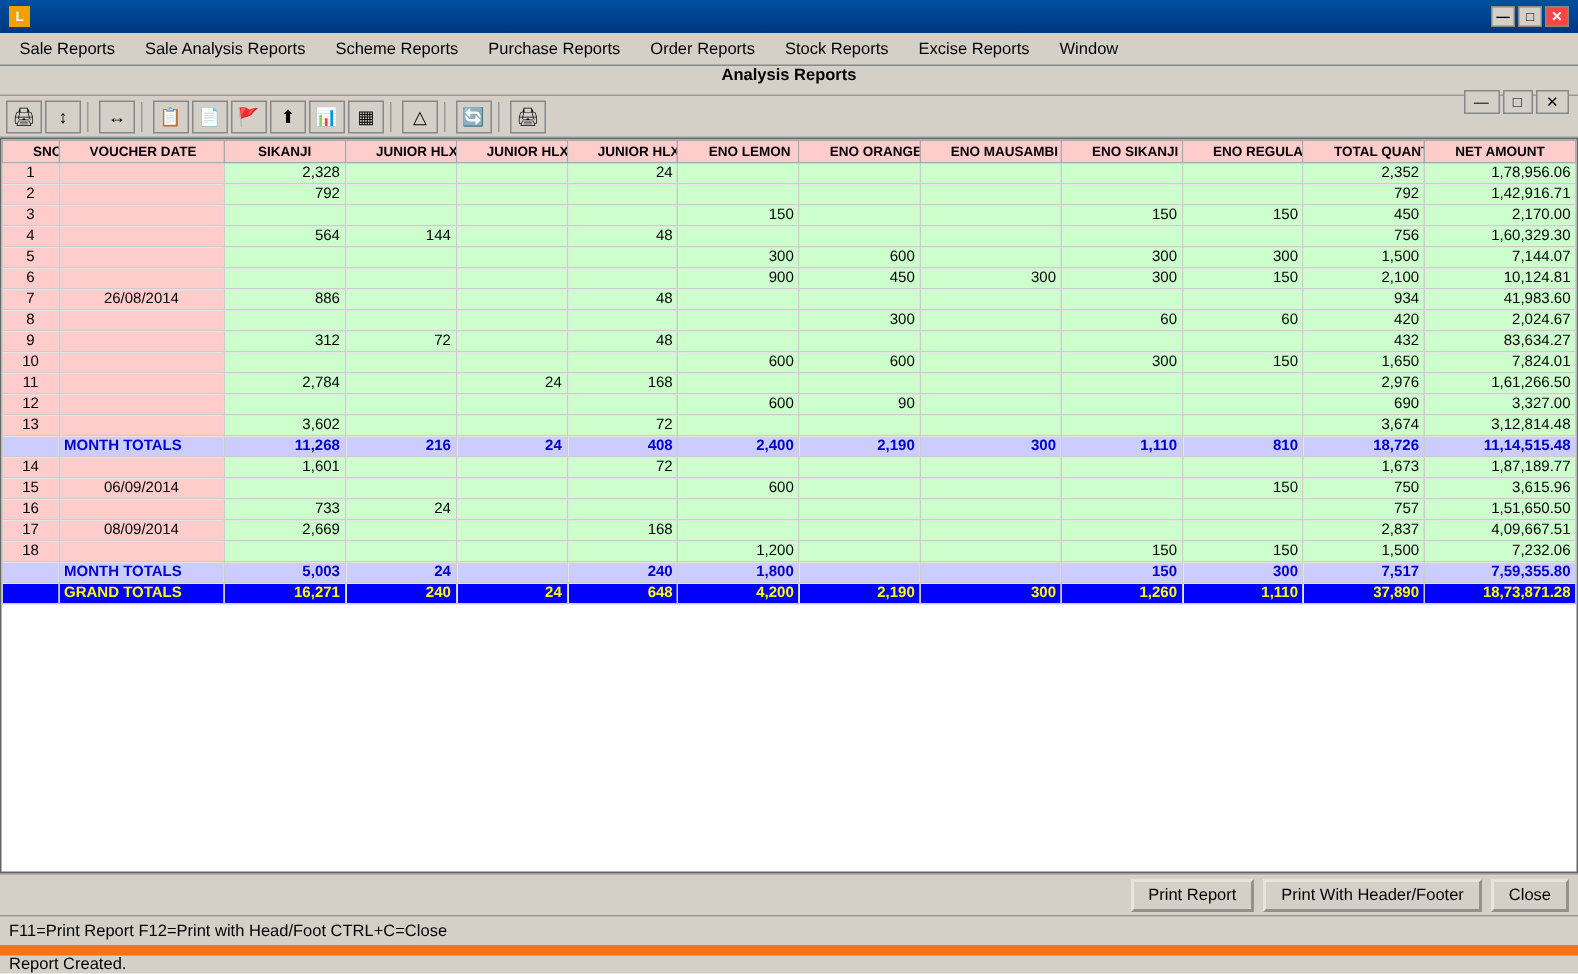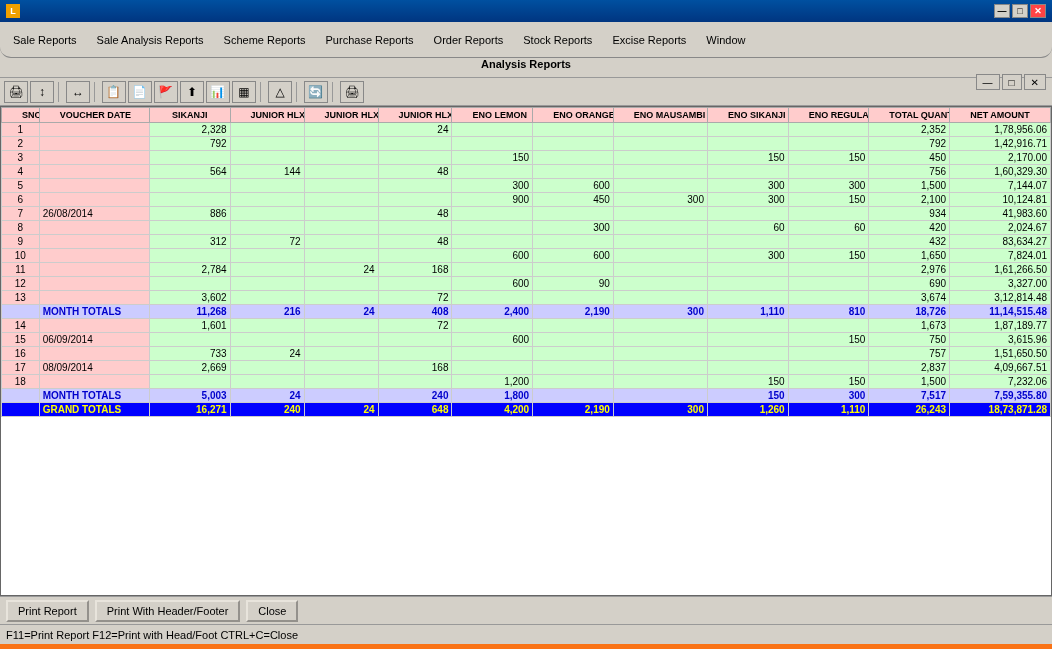--- a/index.html
+++ b/index.html
@@ -20,26 +20,25 @@
     .title-bar-left { display: flex; align-items: center; gap: 6px; }
     .title-bar-icon { width: 14px; height: 14px; background: #f0a000; display: inline-block; font-size: 9px; line-height: 14px; text-align: center; }
     .title-bar-controls { display: flex; gap: 2px; }
     .title-btn { width: 16px; height: 14px; background: #d4d0c8; border: 1px solid #888; font-size: 9px; display: flex; align-items: center; justify-content: center; cursor: pointer; color: black; }
     .title-btn.close { background: #ff4444; color: white; }
 
     
     .menu-bar {
       background: #d4d0c8;
       border-bottom: 1px solid #888;
-      height: 36px;
+      height: 22px;
       display: flex;
       align-items: center;
       padding: 0 4px;
       gap: 2px;
-      border-radius: 11px;
     }
     .menu-item {
       padding: 2px 8px;
       font-size: 11px;
       cursor: pointer;
       height: 20px;
       display: flex;
       align-items: center;
       border: 1px solid transparent;
     }
@@ -133,21 +132,21 @@
 
     tbody td {
       border: 1px solid #ccc;
       padding: 1px 3px;
       text-align: right;
       color: #000;
       white-space: nowrap;
       overflow: hidden;
     }
     tbody td.sno-cell { text-align: center; background: #ffcccc; }
-    tbody td.date-cell { text-align: left; background: #ffcccc; }
+    tbody td.date-cell { text-align: center; background: #ffcccc; }
     tbody td.label-cell { text-align: left; font-weight: bold; color: #0000cc; }
 
     
     tr.data-row td { background: #ccffcc; }
     tr.data-row td.sno-cell { background: #ffcccc; }
     tr.data-row td.date-cell { background: #ffcccc; }
 
     tr.month-total td { background: #ccccff; font-weight: bold; color: #0000cc; }
     tr.month-total td.label-cell { background: #ccccff; color: #0000cc; margin-top: 24px; }
 
@@ -155,20 +154,21 @@
 
     
     .bottom-bar {
       background: #d4d0c8;
       height: 28px;
       display: flex;
       align-items: center;
       padding: 3px 6px;
       gap: 6px;
       border-top: 1px solid #999;
+      justify-content: flex-end;
     }
     .bottom-btn {
       padding: 2px 10px;
       background: #d4d0c8;
       border: 2px outset #e8e4dc;
       font-size: 11px;
       cursor: pointer;
       height: 22px;
     }
 
@@ -578,21 +578,21 @@
           <td class="label-cell">GRAND TOTALS</td>
           <td>16,271</td>
           <td>240</td>
           <td>24</td>
           <td>648</td>
           <td>4,200</td>
           <td>2,190</td>
           <td>300</td>
           <td>1,260</td>
           <td>1,110</td>
-          <td>26,243</td>
+          <td>37,890</td>
           <td>18,73,871.28</td>
         </tr>
       </tbody>
   </table>
 </div>
 
 <div class="bottom-bar">
   <button class="bottom-btn">Print Report</button>
   <button class="bottom-btn">Print With Header/Footer</button>
   <button class="bottom-btn">Close</button>

